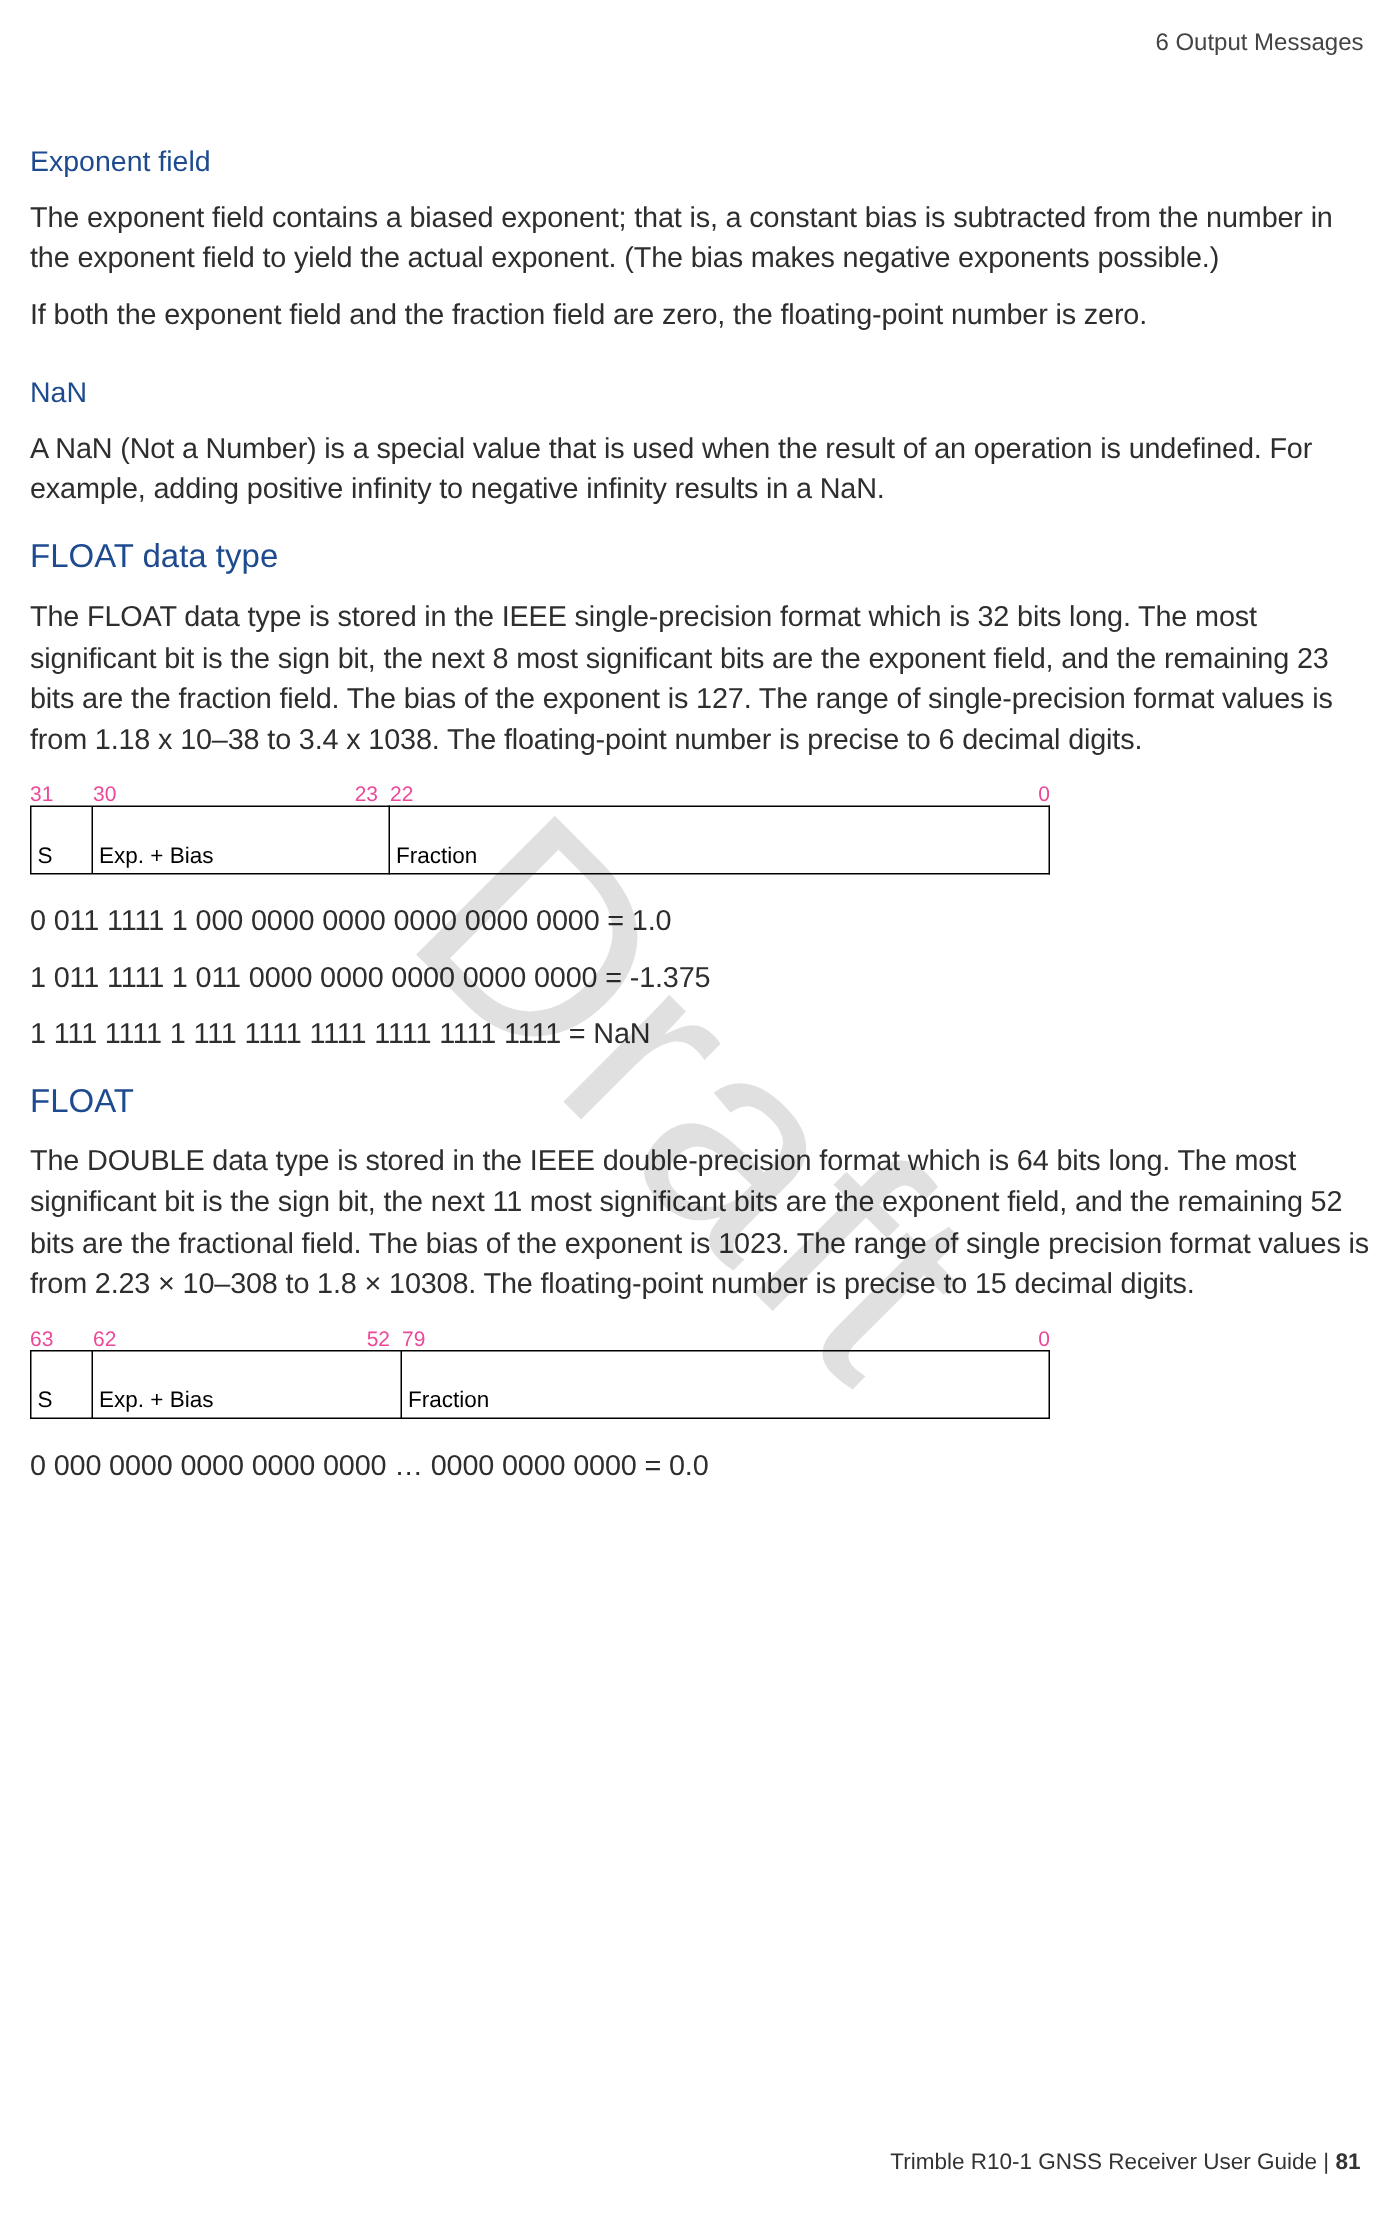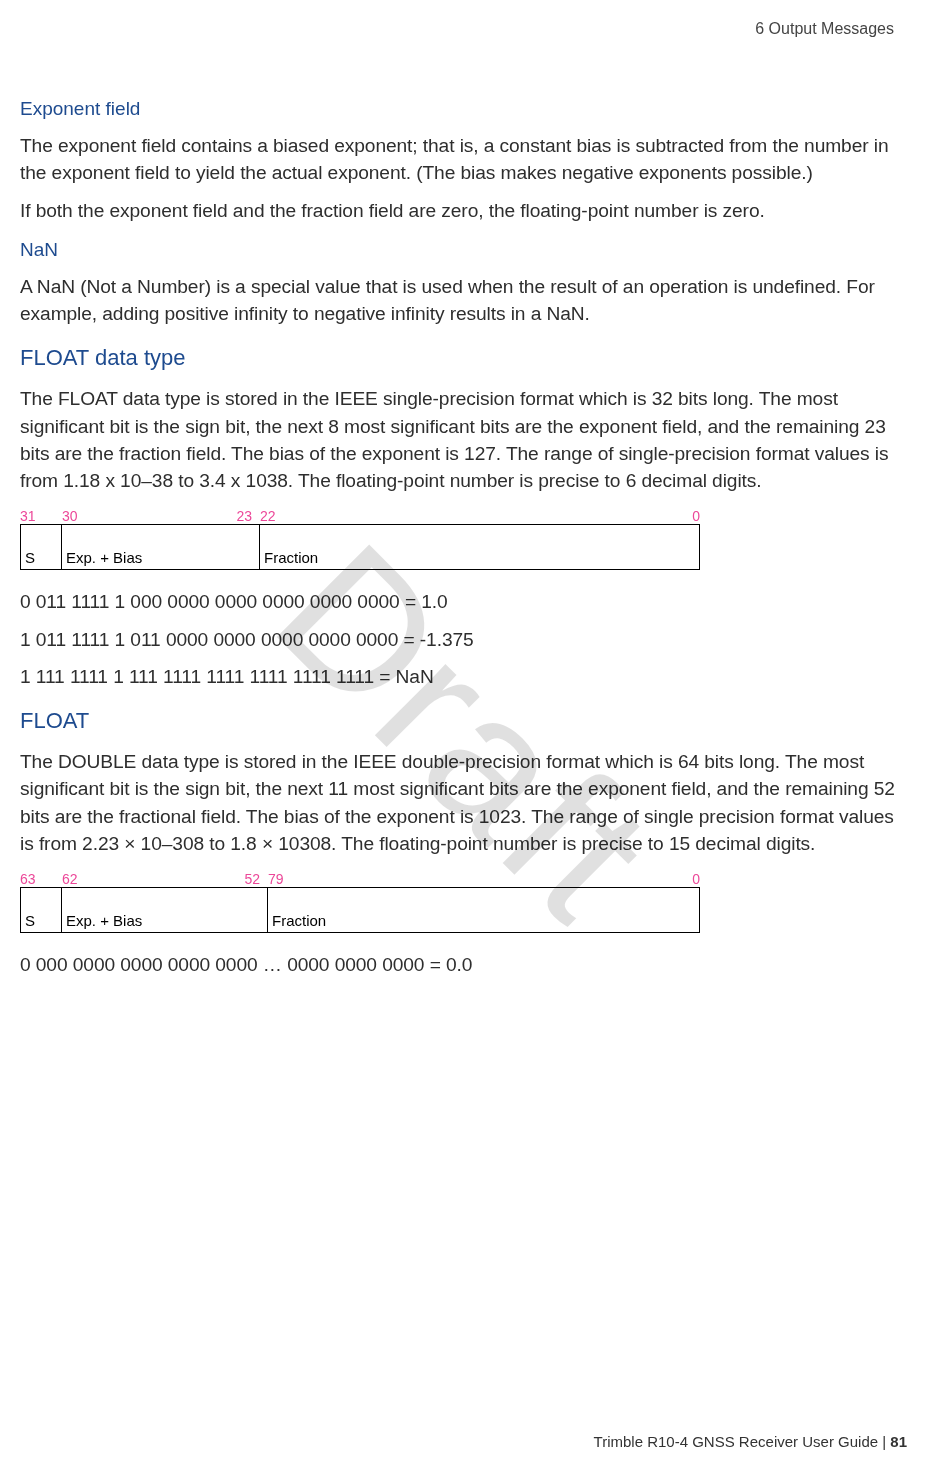--- a/index.html
+++ b/index.html
@@ -9,41 +9,41 @@
     width: 929px;
     font-family: "Segoe UI", "Helvetica Neue", Arial, sans-serif;
     font-weight: 300;
     color: #333;
     background: #fff;
   }
   .page {
     width: 929px;
     height: 1464px;
     box-sizing: border-box;
-    padding: 20px 27px 0 20px;
+    padding: 20px 12px 0 20px;
     position: relative;
   }
   .header-right {
     text-align: right;
     font-size: 16px;
     color: #444;
     padding-right: 8px;
     margin-bottom: 60px;
   }
   h2.blue {
     color: #1e4b8f;
     font-weight: 400;
     font-size: 22px;
     margin: 18px 0 14px 0;
   }
   h3.blue {
     color: #1e4b8f;
     font-weight: 400;
     font-size: 19px;
-    margin: 15px 0 12px 0;
+    margin: 28px 0 12px 0;
   }
   p.body {
     font-size: 19.2px;
     line-height: 1.42;
     margin: 0 0 10px 0;
     color: #2e2e2e;
     letter-spacing: -0.1px;
   }
   .diagram {
     margin: 14px 0 18px 0;
@@ -133,15 +133,15 @@
     <div class="boxrow">
       <div class="cell" style="width:42px;">S</div>
       <div class="cell" style="width:206px; border-left:none;">Exp. + Bias</div>
       <div class="cell" style="flex:1; border-left:none;">Fraction</div>
     </div>
   </div>
 
   <p class="body">0 000 0000 0000 0000 0000 … 0000 0000 0000 = 0.0</p>
 
   <div class="footer">
-    <span>Trimble R10-4 GNSS Receiver User Guide | </span><span class="pn">81</span>
+    <span>Trimble R10-1 GNSS Receiver User Guide | </span><span class="pn">81</span>
   </div>
 </div>
 
 </body></html>

